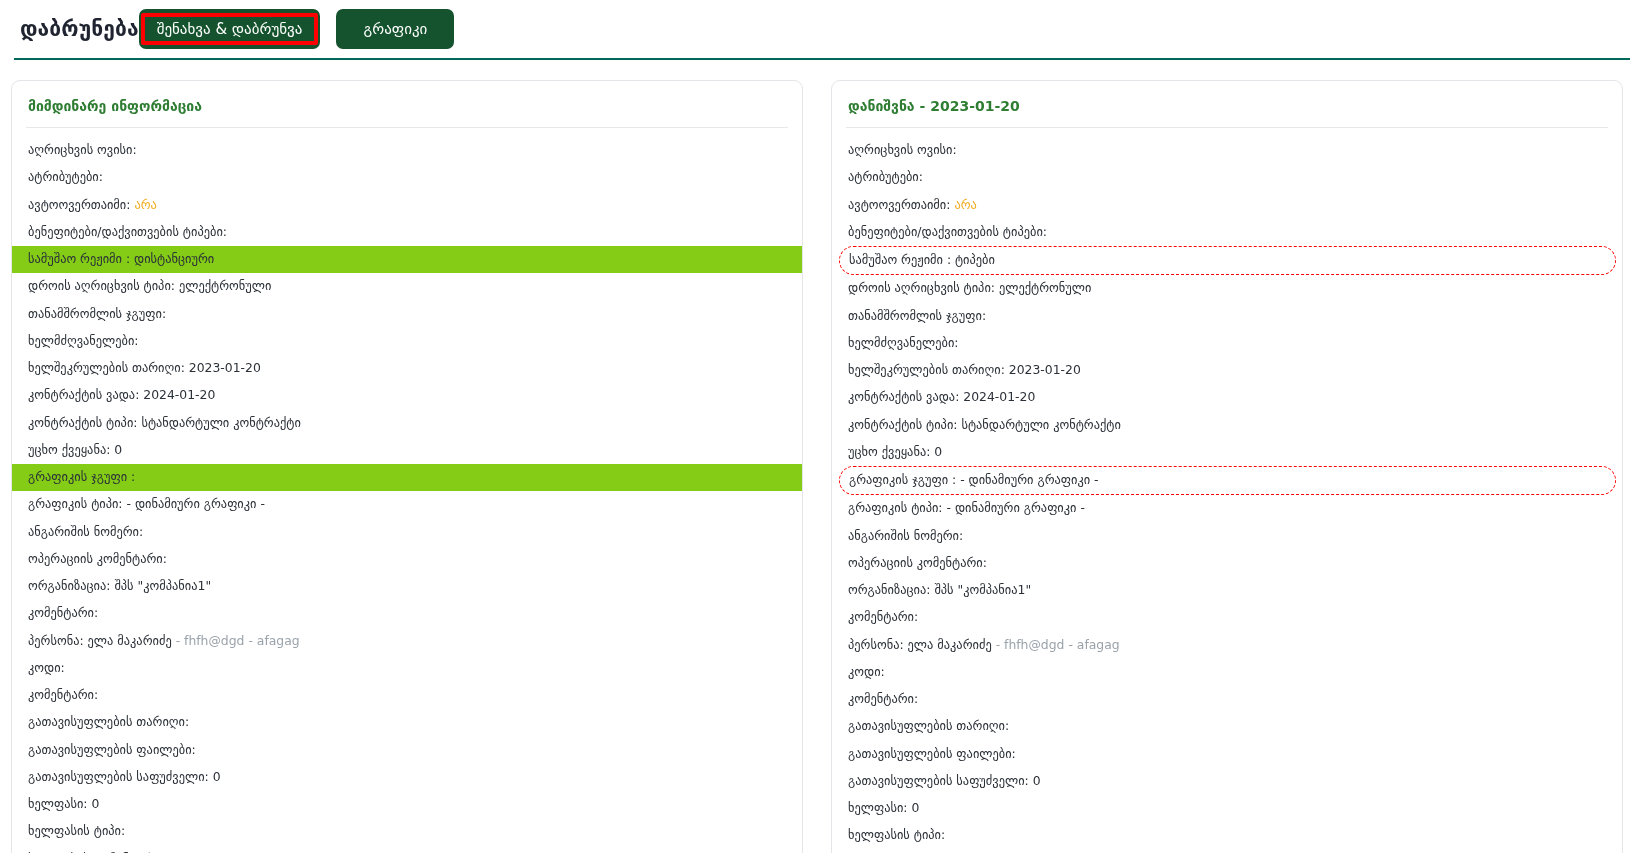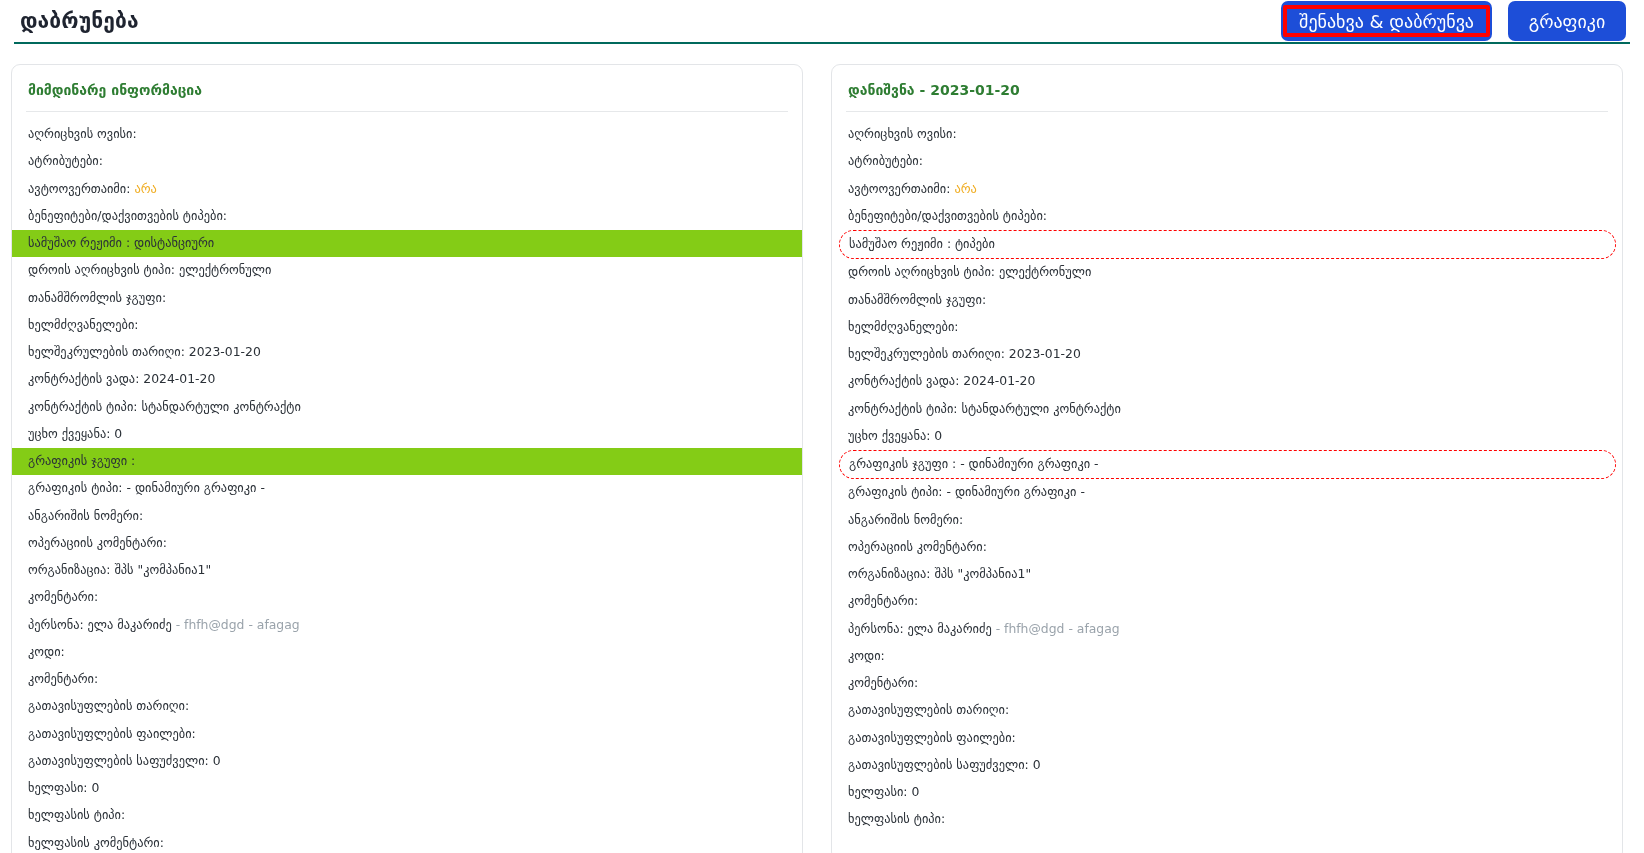--- a/index.html
+++ b/index.html
@@ -7,46 +7,45 @@
     margin: 0; padding: 0;
     width: 1644px; height: 853px;
     background: #ffffff;
     font-family: "DejaVu Sans", "Liberation Sans", sans-serif;
     overflow: hidden;
   }
 
   
   .page-header {
     position: relative;
-    height: 42px;
+    height: 58px;
     padding: 0 18px 0 20px;
     display: flex;
     align-items: center;
-    justify-content: space-between;
   }
   .page-title {
     font-size: 21px;
     font-weight: 700;
     color: #1f2430;
     letter-spacing: 0.1px;
     line-height: 1;
     white-space: nowrap;
   }
   .header-actions {
     display: flex;
     align-items: center;
     gap: 16px;
   }
   .btn {
     border: none;
     outline: none;
-    background: #1d4ed8;
+    background: #14532d;
     color: #ffffff;
     font-family: "DejaVu Sans", "Liberation Sans", sans-serif;
-    font-size: 18px;
+    font-size: 15px;
     border-radius: 7px;
     padding: 0 18px;
     height: 40px;
     min-width: 118px;
     display: inline-flex;
     align-items: center;
     justify-content: center;
     white-space: nowrap;
     cursor: pointer;
   }

